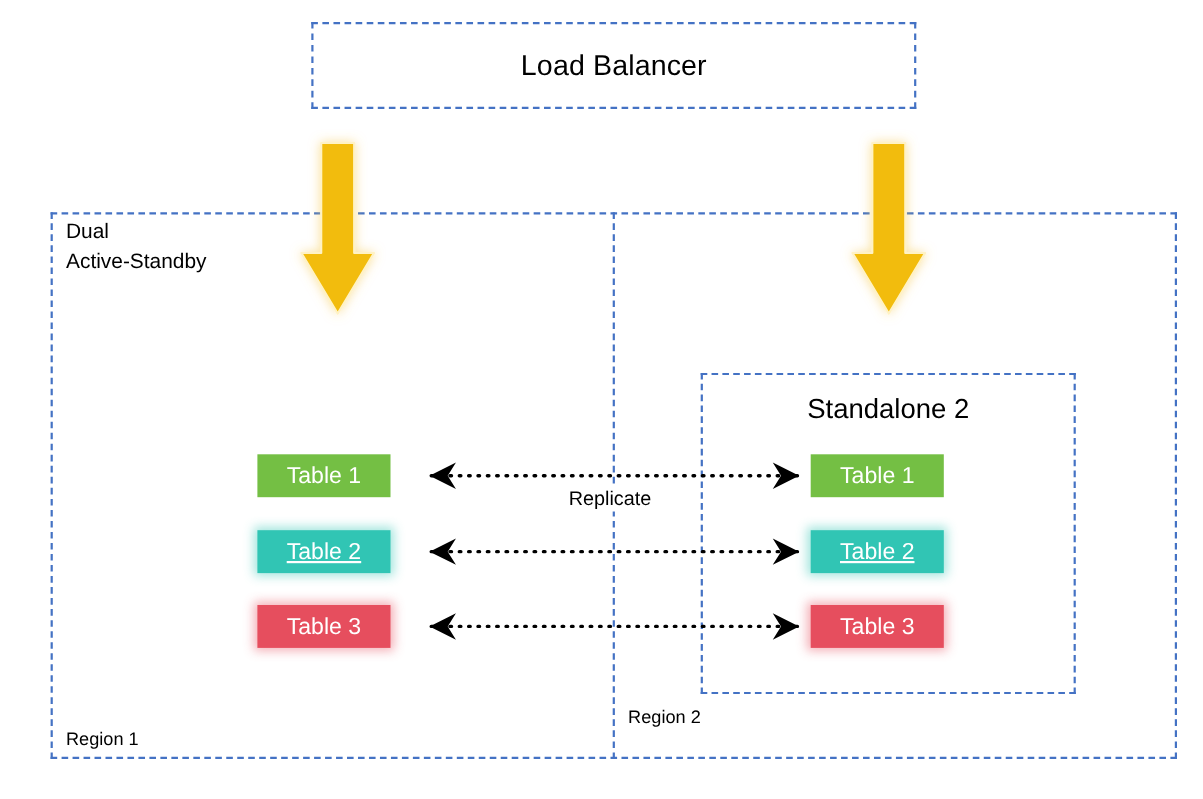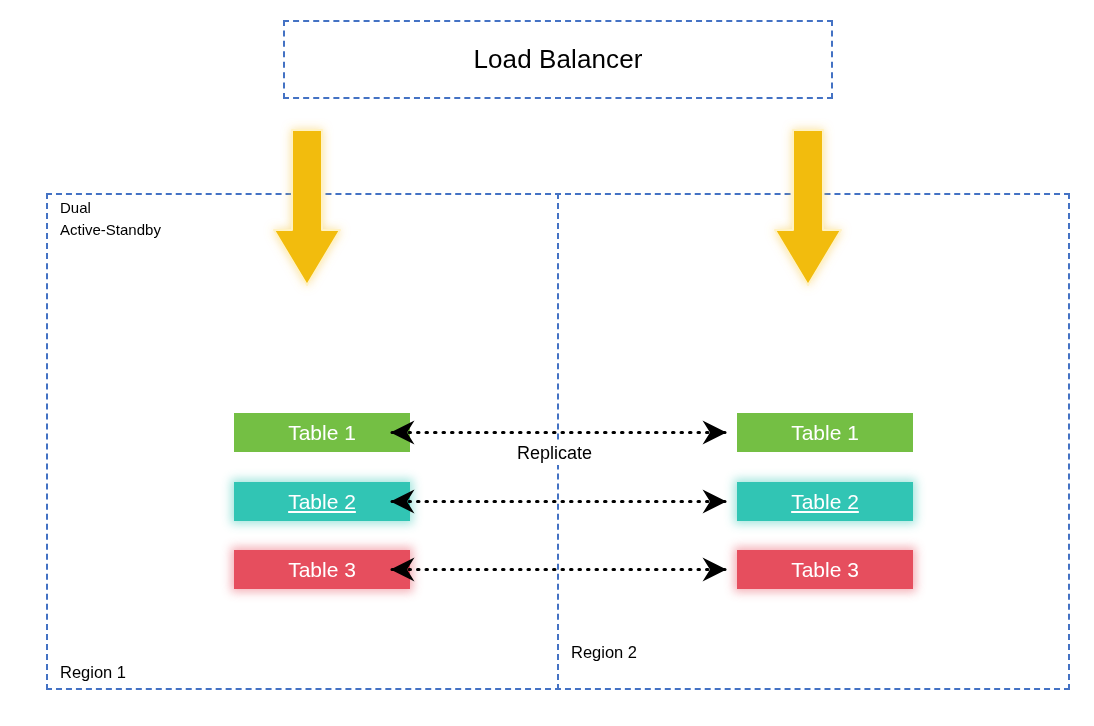--- a/index.html
+++ b/index.html
@@ -51,21 +51,21 @@
   #dual-container {
     left: 46px;
     top: 193px;
     width: 1024px;
     height: 497px;
   }
   #dual-label {
     position: absolute;
     left: 60px;
     top: 197px;
-    font-size: 15px;
+    font-size: 19px;
     line-height: 1.45;
     color: #000;
     white-space: pre-line;
     z-index: 6;
   }
 
   
   #region-divider {
     position: absolute;
     left: 557px;
@@ -98,21 +98,21 @@
     text-align: center;
     font-size: 25px;
     color: #000;
     line-height: 1.15;
   }
 
   
   .table-chip {
     position: absolute;
     height: 39px;
-    width: 176px;
+    width: 121px;
     display: flex;
     align-items: center;
     justify-content: center;
     color: #ffffff;
     font-size: 21px;
     line-height: 1;
     box-sizing: border-box;
     z-index: 5;
   }
   .chip-green {
@@ -185,20 +185,23 @@
 
   <div id="dual-label">Dual
 Active-Standby</div>
 
   <div id="region-divider"></div>
 
   <div class="region-label" id="region1-label">Region 1</div>
   <div class="region-label" id="region2-label">Region 2</div>
 
 
+  <div class="dashed-box" id="standalone-2">
+    <div class="standalone-title">Standalone 2</div>
+  </div>
 
   <div class="table-chip chip-green" id="l-table-1">
     <span>Table 1</span>
   </div>
   <div class="table-chip chip-teal" id="l-table-2">
     <span>Table 2</span>
   </div>
   <div class="table-chip chip-red" id="l-table-3">
     <span>Table 3</span>
   </div>

